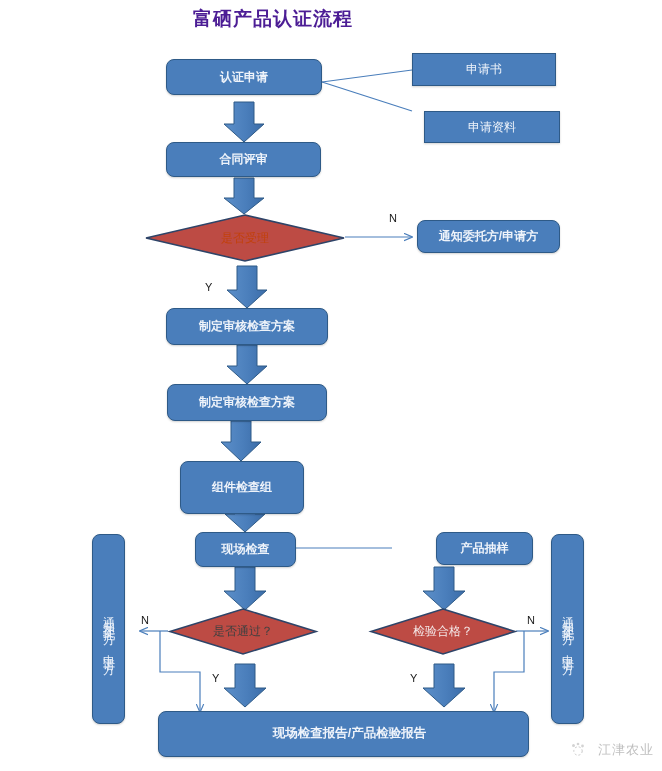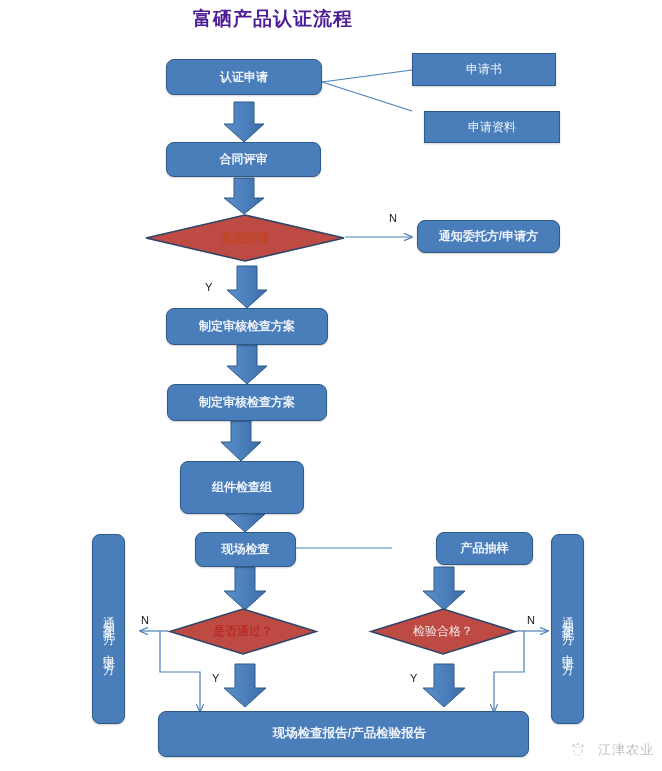--- a/index.html
+++ b/index.html
@@ -213,21 +213,21 @@
     <span>通知委托方/申请方</span>
   </div>
 
   <div class="node vertical" style="left:551px; top:534px; width:33px; height:190px;">
     <span>通知委托方/申请方</span>
   </div>
 
   <svg class="diamond" style="left:167px; top:607px;" width="152" height="49">
     <polygon points="76,2 149,24.5 76,47 3,24.5" fill="#bd4b44" stroke="#2e4468" stroke-width="1.6"></polygon>
   </svg>
-  <div class="dlabel" style="position:absolute; left:167px; top:607px; width:152px; height:49px; display:flex; align-items:center; justify-content:center; color:#b91c1c; font-size:12px;">
+  <div class="dlabel" style="position:absolute; left:167px; top:607px; width:152px; height:49px; display:flex; align-items:center; justify-content:center; color:#404040; font-size:12px;">
     <span>是否通过？</span>
   </div>
 
   <svg class="diamond" style="left:368px; top:607px;" width="150" height="49">
     <polygon points="75,2 147,24.5 75,47 3,24.5" fill="#bd4b44" stroke="#2e4468" stroke-width="1.6"></polygon>
   </svg>
   <div class="dlabel" style="position:absolute; left:368px; top:607px; width:150px; height:49px; display:flex; align-items:center; justify-content:center; color:#f4e8e8; font-size:12px;">
     <span>检验合格？</span>
   </div>
 

